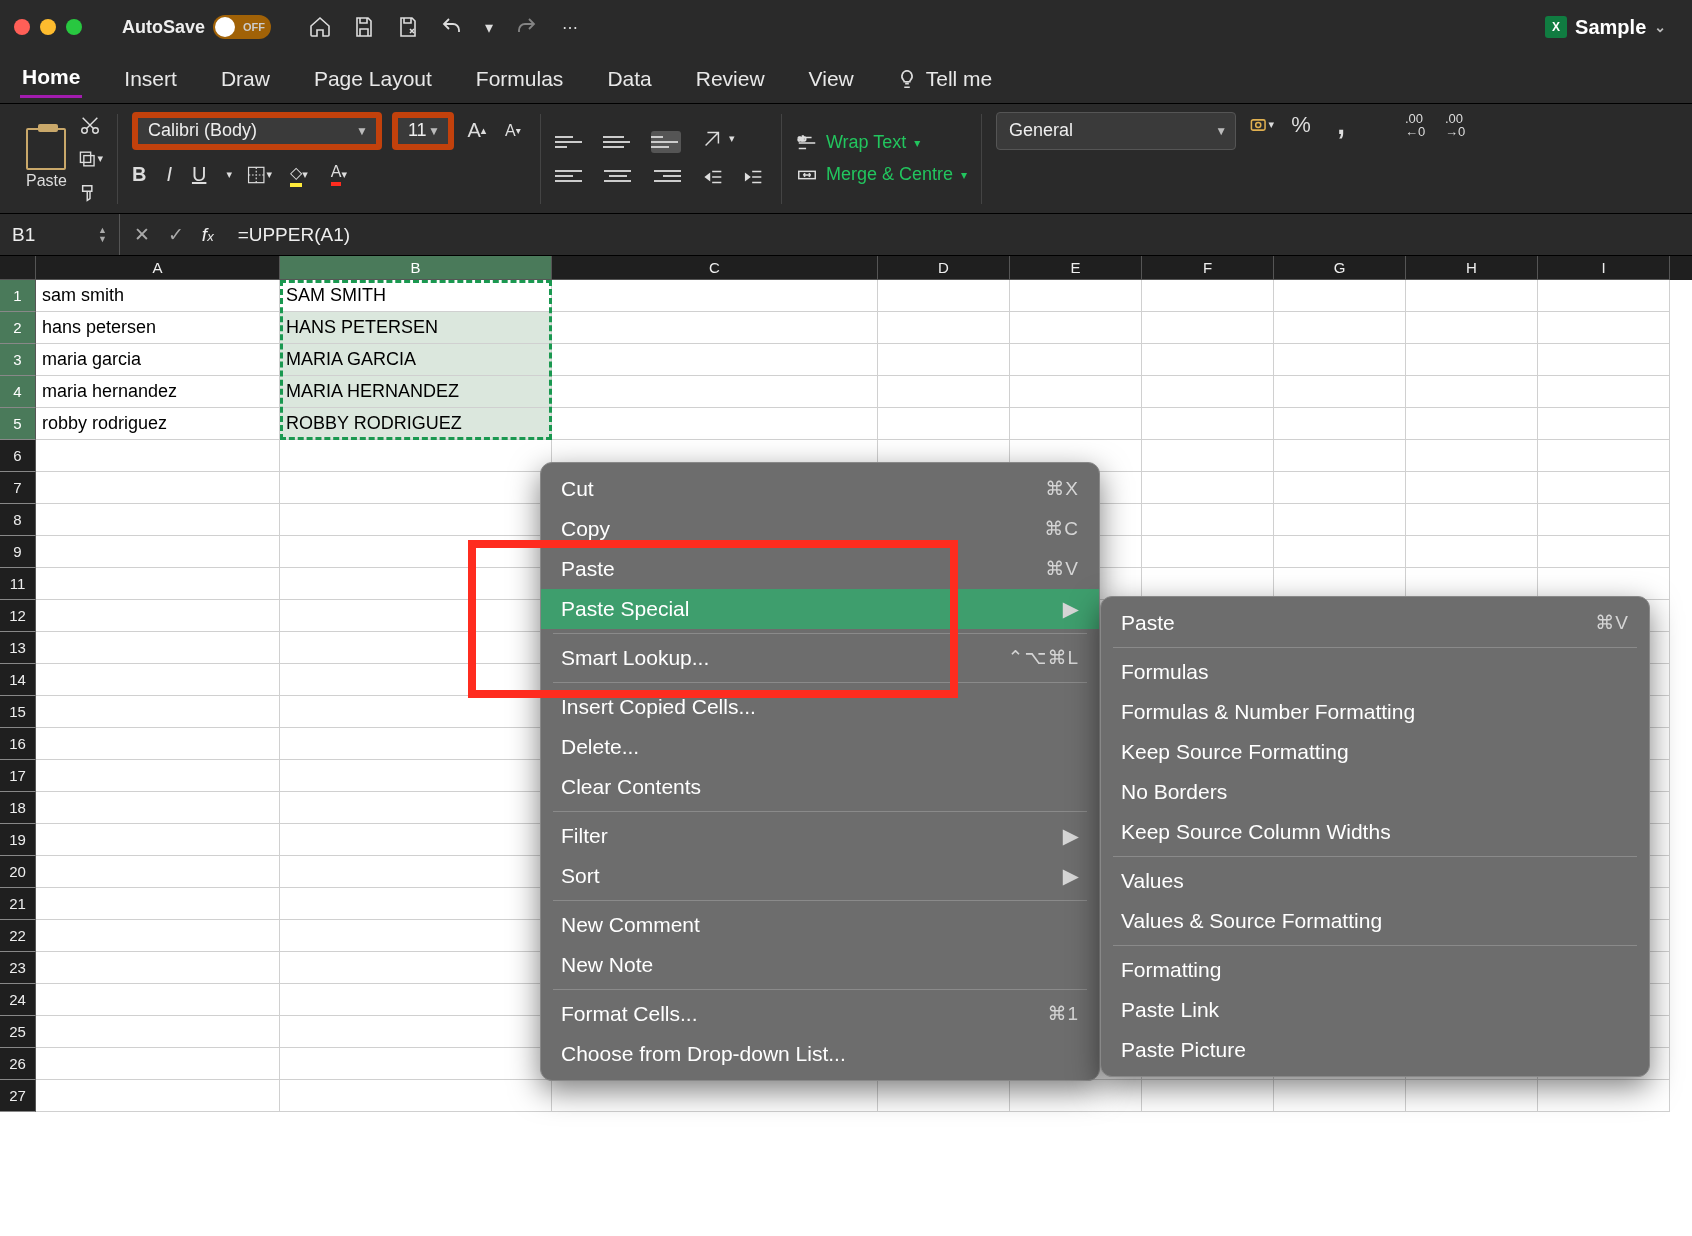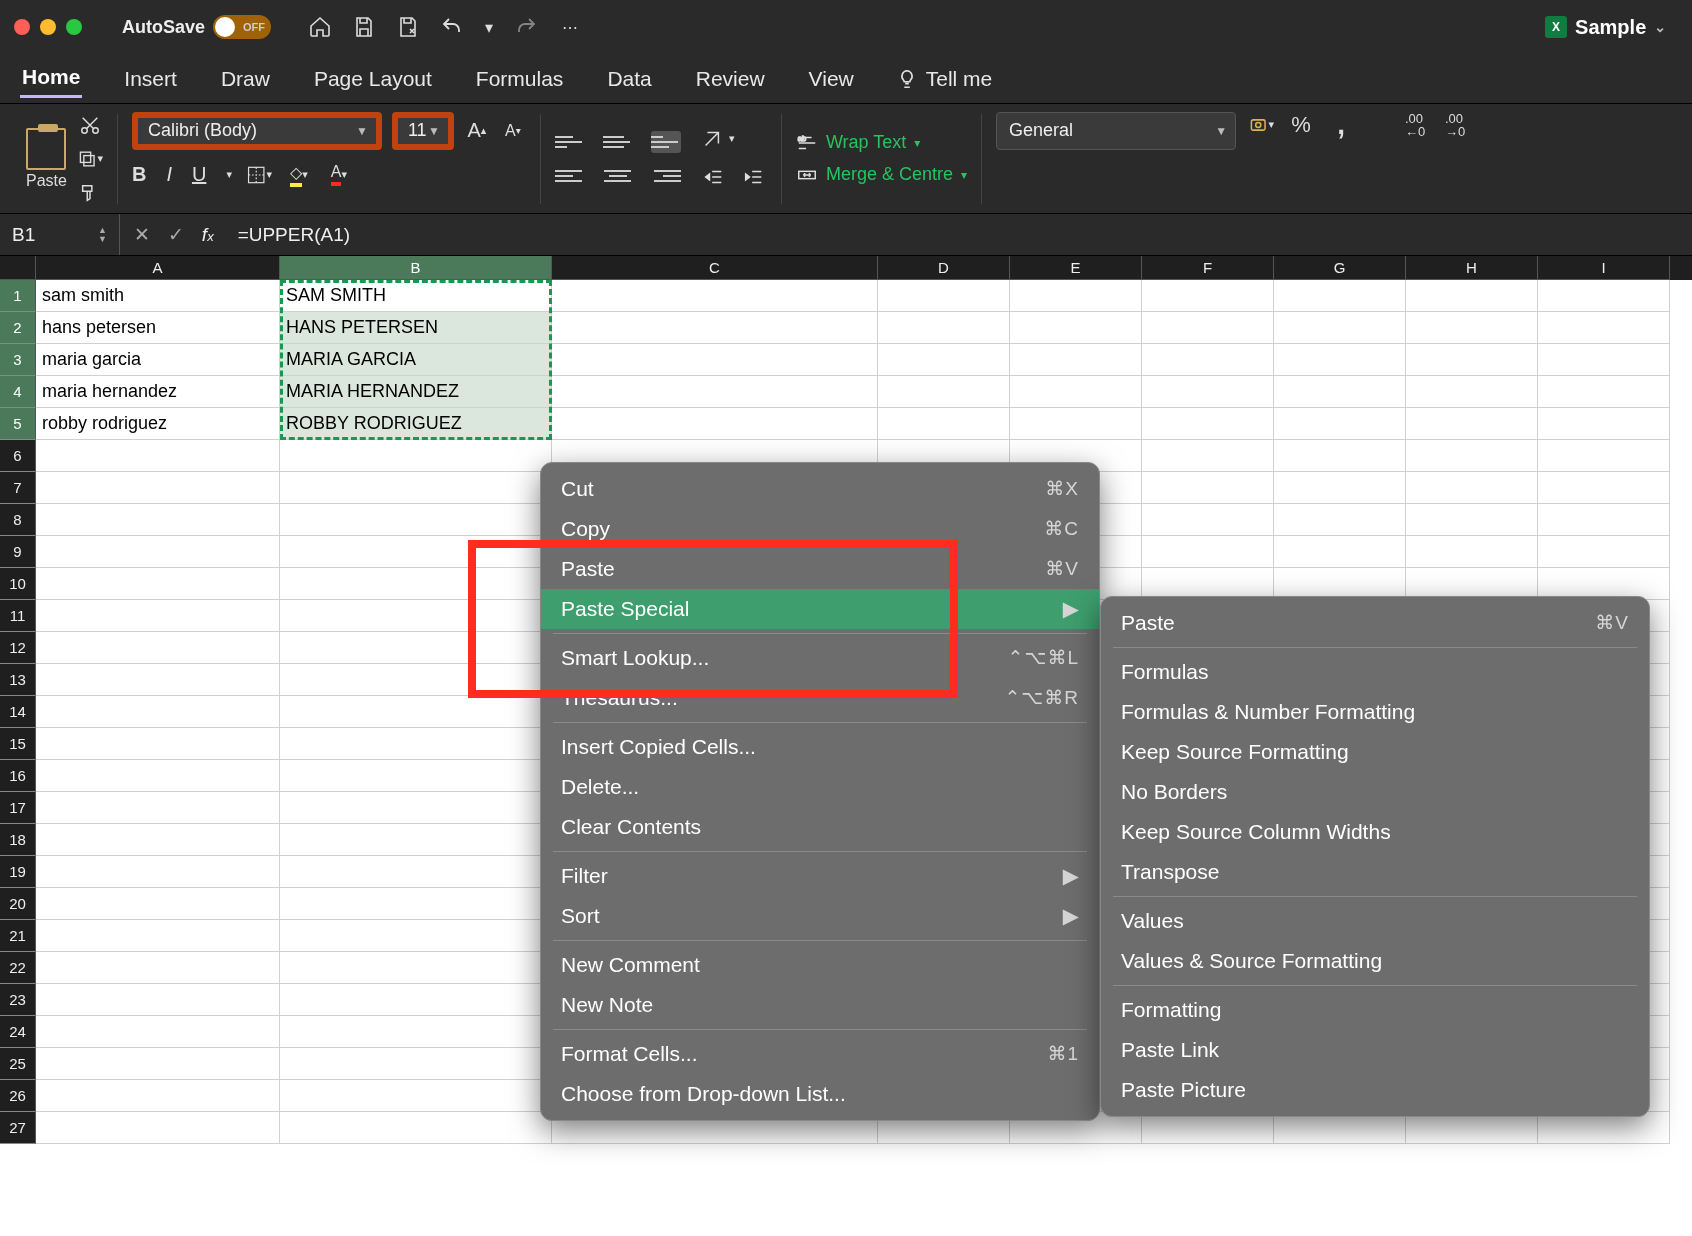--- a/index.html
+++ b/index.html
@@ -45,21 +45,21 @@
     height: 50px;
     display: flex;
     align-items: center;
     padding: 0 20px;
     gap: 40px;
     color: #e8e8e8;
     font-size: 21px;
     border-bottom: 1px solid #000;
   }
   .ribbon-tab { cursor: pointer; padding: 6px 2px; }
-  .ribbon-tab.active { font-weight: 700; border-bottom: 3px solid #c4b5fd; color: #fff; }
+  .ribbon-tab.active { font-weight: 700; border-bottom: 3px solid #a21caf; color: #fff; }
   .tellme { display: flex; align-items: center; gap: 8px; }
 
   
   .ribbon {
     background: #2a2a2a;
     height: 110px;
     display: flex;
     align-items: center;
     padding: 6px 12px;
     gap: 0;
@@ -534,32 +534,20 @@
         <div class="cell cb"></div>
         <div class="cell cc"></div>
         <div class="cell cd"></div>
         <div class="cell ce"></div>
         <div class="cell cf"></div>
         <div class="cell cg"></div>
         <div class="cell ch"></div>
         <div class="cell ci"></div>
       </div>
       <div class="row">
-        <div class="rowh">10</div>
-        <div class="cell ca"></div>
-        <div class="cell cb"></div>
-        <div class="cell cc"></div>
-        <div class="cell cd"></div>
-        <div class="cell ce"></div>
-        <div class="cell cf"></div>
-        <div class="cell cg"></div>
-        <div class="cell ch"></div>
-        <div class="cell ci"></div>
-      </div>
-      <div class="row">
         <div class="rowh">11</div>
         <div class="cell ca"></div>
         <div class="cell cb"></div>
         <div class="cell cc"></div>
         <div class="cell cd"></div>
         <div class="cell ce"></div>
         <div class="cell cf"></div>
         <div class="cell cg"></div>
         <div class="cell ch"></div>
         <div class="cell ci"></div>
@@ -776,24 +764,20 @@
     </div>
     <div class="ctx-item hov">
       <span>Paste Special</span>
       <span class="ctx-arrow">▶</span>
     </div>
     <div class="ctx-sep"></div>
     <div class="ctx-item">
       <span>Smart Lookup...</span>
       <span class="ctx-short">⌃⌥⌘L</span>
     </div>
-    <div class="ctx-item">
-      <span>Thesaurus...</span>
-      <span class="ctx-short">⌃⌥⌘R</span>
-    </div>
     <div class="ctx-sep"></div>
     <div class="ctx-item">
       <span>Insert Copied Cells...</span>
       <span></span>
     </div>
     <div class="ctx-item">
       <span>Delete...</span>
       <span></span>
     </div>
     <div class="ctx-item">
@@ -848,24 +832,20 @@
       <span></span>
     </div>
     <div class="ctx-item">
       <span>No Borders</span>
       <span></span>
     </div>
     <div class="ctx-item">
       <span>Keep Source Column Widths</span>
       <span></span>
     </div>
-    <div class="ctx-item">
-      <span>Transpose</span>
-      <span></span>
-    </div>
     <div class="ctx-sep"></div>
     <div class="ctx-item">
       <span>Values</span>
       <span></span>
     </div>
     <div class="ctx-item">
       <span>Values &amp; Source Formatting</span>
       <span></span>
     </div>
     <div class="ctx-sep"></div>

